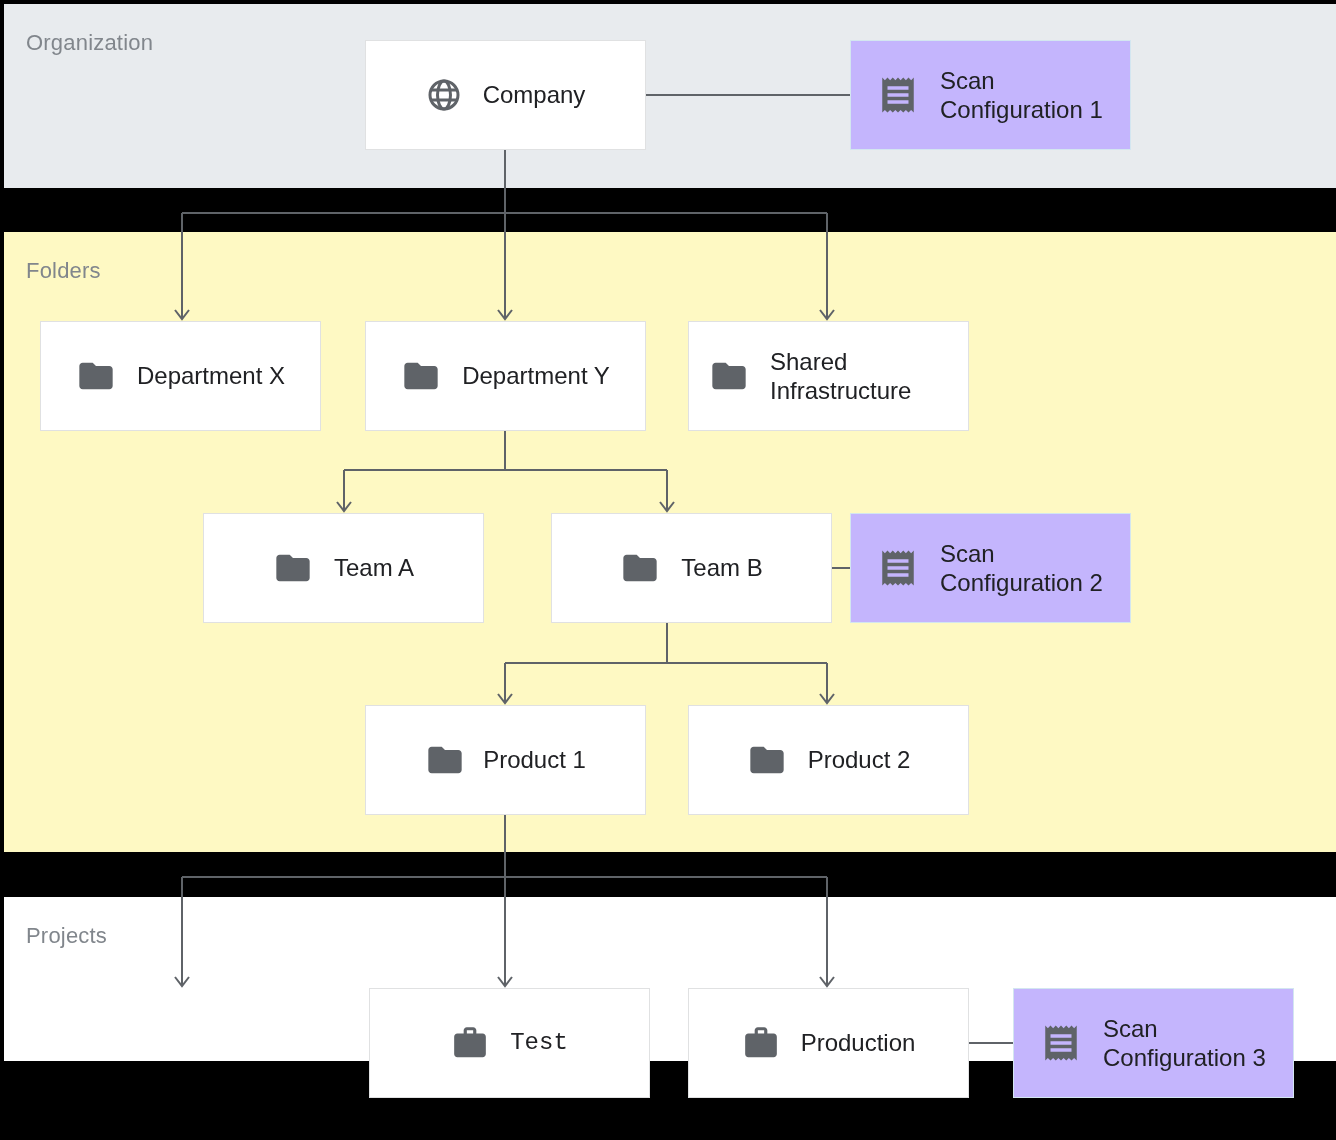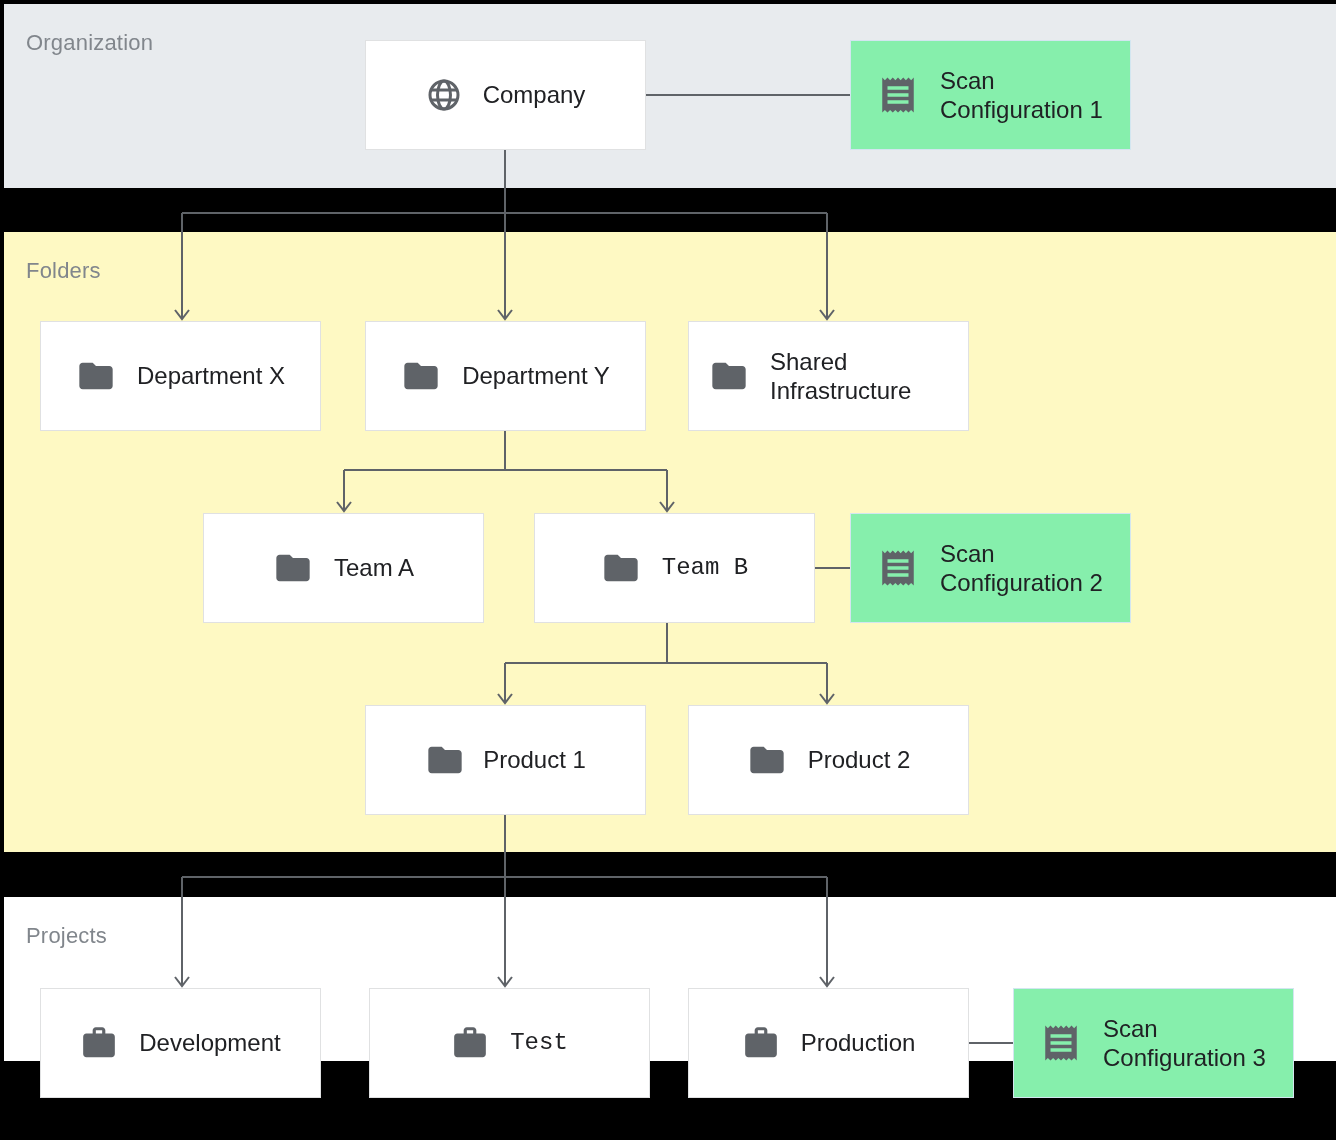--- a/index.html
+++ b/index.html
@@ -15,21 +15,21 @@
     position:absolute;left:22px;top:26px;
     font-size:22px;color:#81868c;letter-spacing:.2px;
   }
   svg.connectors{position:absolute;left:0;top:0;z-index:2;}
   svg.connectors path{stroke:#5f6368;stroke-width:2;fill:none;}
   .node{
     position:absolute;z-index:3;box-sizing:border-box;
     width:281px;height:110px;background:#fff;border:1px solid #e0e1e2;
     display:flex;align-items:center;justify-content:center;gap:21px;
   }
-  .node.scan{background:#86efac;border-color:#d3e6f0;padding-left:14px;}
+  .node.scan{background:#c4b5fd;border-color:#d3e6f0;padding-left:14px;}
   .node-label{
     font-size:24px;color:#202124;line-height:1.22;max-width:178px;
   }
   .icon{flex:0 0 auto;display:block;}
   .icon path{fill:#5f6368;}
   .icon .stroked{fill:none;stroke:#5f6368;stroke-width:3;}
 </style>
 </head>
 <body>
 
@@ -102,21 +102,21 @@
     <span class="node-label">Shared Infrastructure</span>
   </div>
 
   <div class="node" style="left:203px;top:513px;">
     <svg class="icon" width="40" height="40" viewBox="0 0 24 24">
       <path d="M10 4H4c-1.1 0-2 .9-2 2v12c0 1.1.9 2 2 2h16c1.1 0 2-.9 2-2V8c0-1.1-.9-2-2-2h-8l-2-2z"></path>
     </svg>
     <span class="node-label">Team A</span>
   </div>
 
-  <div class="node" style="left:534px;top:513px;font-family:Liberation Mono, monospace;">
+  <div class="node" style="left:551px;top:513px;">
     <svg class="icon" width="40" height="40" viewBox="0 0 24 24">
       <path d="M10 4H4c-1.1 0-2 .9-2 2v12c0 1.1.9 2 2 2h16c1.1 0 2-.9 2-2V8c0-1.1-.9-2-2-2h-8l-2-2z"></path>
     </svg>
     <span class="node-label">Team B</span>
   </div>
 
   <div class="node scan" style="left:850px;top:513px;">
     <svg class="icon" width="42" height="42" viewBox="0 0 24 24">
       <path d="M18 17H6v-2h12v2zm0-4H6v-2h12v2zm0-4H6V7h12v2zM3 22l1.5-1.5L6 22l1.5-1.5L9 22l1.5-1.5L12 22l1.5-1.5L15 22l1.5-1.5L18 22l1.5-1.5L21 22V2l-1.5 1.5L18 2l-1.5 1.5L15 2l-1.5 1.5L12 2l-1.5 1.5L9 2 7.5 3.5 6 2 4.5 3.5 3 2v20z"></path>
     </svg>
@@ -130,26 +130,20 @@
     <span class="node-label">Product 1</span>
   </div>
 
   <div class="node" style="left:688px;top:705px;">
     <svg class="icon" width="40" height="40" viewBox="0 0 24 24">
       <path d="M10 4H4c-1.1 0-2 .9-2 2v12c0 1.1.9 2 2 2h16c1.1 0 2-.9 2-2V8c0-1.1-.9-2-2-2h-8l-2-2z"></path>
     </svg>
     <span class="node-label">Product 2</span>
   </div>
 
-  <div class="node" style="left:40px;top:988px;">
-    <svg class="icon" width="38" height="38" viewBox="0 0 24 24">
-      <path d="M20 6h-4V4c0-1.11-.89-2-2-2h-4c-1.11 0-2 .89-2 2v2H4c-1.11 0-2 .89-2 2v11c0 1.11.89 2 2 2h16c1.11 0 2-.89 2-2V8c0-1.11-.89-2-2-2zm-6 0h-4V4h4v2z"></path>
-    </svg>
-    <span class="node-label">Development</span>
-  </div>
 
   <div class="node" style="left:369px;top:988px;font-family:Liberation Mono, monospace;">
     <svg class="icon" width="38" height="38" viewBox="0 0 24 24">
       <path d="M20 6h-4V4c0-1.11-.89-2-2-2h-4c-1.11 0-2 .89-2 2v2H4c-1.11 0-2 .89-2 2v11c0 1.11.89 2 2 2h16c1.11 0 2-.89 2-2V8c0-1.11-.89-2-2-2zm-6 0h-4V4h4v2z"></path>
     </svg>
     <span class="node-label">Test</span>
   </div>
 
   <div class="node" style="left:688px;top:988px;">
     <svg class="icon" width="38" height="38" viewBox="0 0 24 24">

